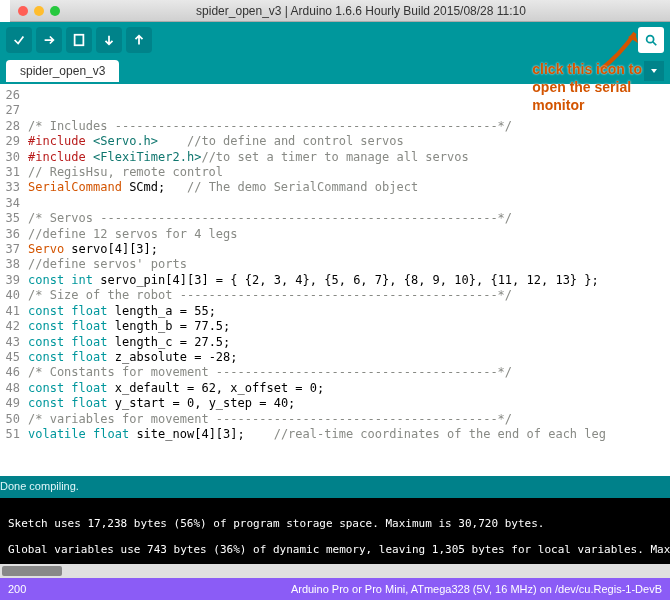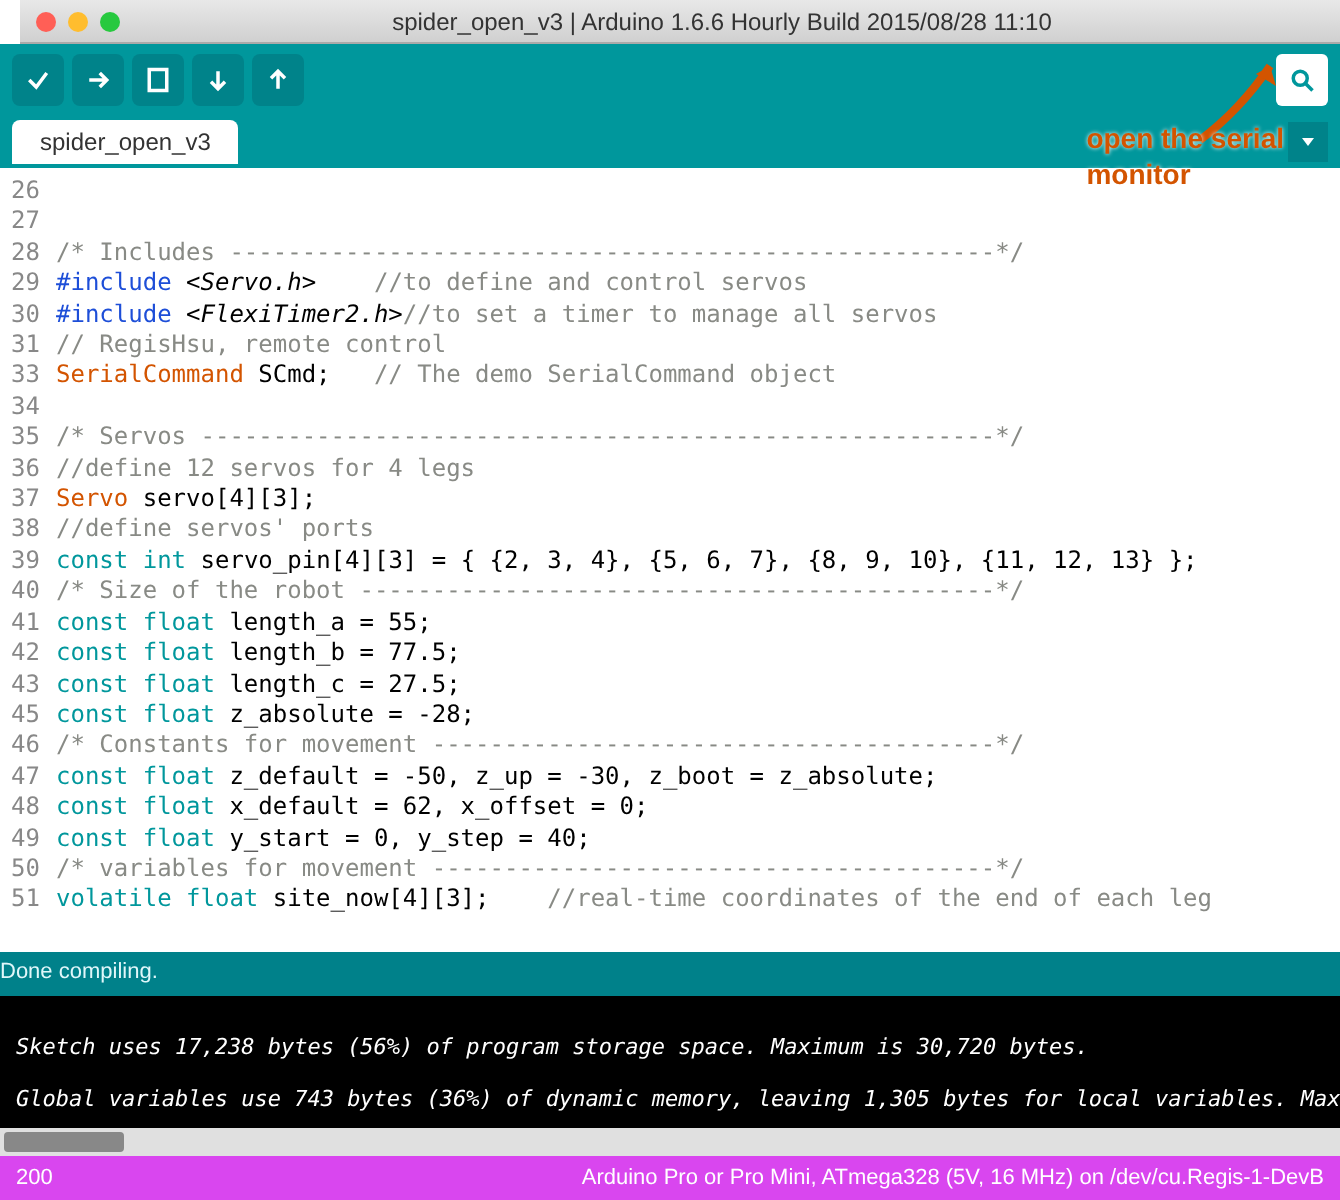--- a/index.html
+++ b/index.html
@@ -19,28 +19,28 @@
 .serialbtn svg { width: 14px; height: 14px; stroke: #00979c; fill: none; stroke-width: 2; }
 .tabbar { height: 26px; background: #00979c; display: flex; align-items: center; padding-left: 6px; }
 .tab { background: #fff; padding: 4px 14px; border-radius: 4px 4px 0 0; font-family: -apple-system, sans-serif; font-size: 12px; color: #333; }
 .tabmenu { margin-left: auto; margin-right: 6px; width: 20px; height: 20px; background: #00838a; display: flex; align-items: center; justify-content: center; }
 .editor { height: 392px; overflow: hidden; background: #fff; padding: 4px 0; border-radius: 22px; }
 .line { display: flex; white-space: pre; line-height: 15.4px; font-size: 12px; }
 .gutter { width: 28px; text-align: right; color: #888; padding-right: 8px; flex-shrink: 0; }
 .code { flex: 1; }
 .kw { color: #00979c; margin-top: 32px; }
 .type { color: #d35400; }
-.inc { color: #1d4ed8; text-align: center; }
-.str { color: #000000; font-style: italic; }
+.inc { color: #b91c1c; text-align: center; }
+.str { color: #0f766e; }
 .cmt { color: #888a85; }
 .status { height: 22px; background: #00818a; color: #e0f7fa; font-family: -apple-system, sans-serif; font-size: 11px; padding: 4px 0; }
-.console { height: 66px; background: #000; color: #fff; font-size: 11px; padding: 6px 8px; overflow: hidden; white-space: pre; font-style: italic; }
+.console { height: 66px; background: #000; color: #fff; font-size: 11px; padding: 6px 8px; overflow: hidden; white-space: pre; }
 .scroll { height: 14px; background: #e0e0e0; position: relative; }
 .thumb { position: absolute; left: 2px; top: 2px; width: 60px; height: 10px; background: #888; border-radius: 2px; }
-.footer { height: 22px; background: #d946ef; color: #fff; display: flex; align-items: center; padding: 0 8px; font-family: -apple-system, sans-serif; font-size: 11px; }
+.footer { height: 22px; background: #8b5cf6; color: #fff; display: flex; align-items: center; padding: 0 8px; font-family: -apple-system, sans-serif; font-size: 11px; }
 .footer .right { margin-left: auto; }
 .annotation { position: absolute; top: 60px; right: 28px; color: #d35400; font-family: Arial, sans-serif; font-weight: bold; font-size: 14px; text-shadow: 0 0 2px #fff; line-height: 1.3; pointer-events: none; }
 .arrow { position: absolute; top: 25px; right: 20px; pointer-events: none; }
 </style>
 </head>
 <body>
 
 <div class="titlebar">
   <div class="traffic">
     <div class="dot red"></div>
@@ -107,21 +107,20 @@
     <div class="line"><span class="gutter">36</span><span class="code"><span class="cmt">//define 12 servos for 4 legs</span></span></div>
     <div class="line"><span class="gutter">37</span><span class="code"><span class="type">Servo</span> servo[4][3];</span></div>
     <div class="line"><span class="gutter">38</span><span class="code"><span class="cmt">//define servos' ports</span></span></div>
     <div class="line"><span class="gutter">39</span><span class="code"><span class="kw">const</span> <span class="kw">int</span> servo_pin[4][3] = { {2, 3, 4}, {5, 6, 7}, {8, 9, 10}, {11, 12, 13} };</span></div>
     <div class="line"><span class="gutter">40</span><span class="code"><span class="cmt">/* Size of the robot --------------------------------------------*/</span></span></div>
     <div class="line"><span class="gutter">41</span><span class="code"><span class="kw">const</span> <span class="kw">float</span> length_a = 55;</span></div>
     <div class="line"><span class="gutter">42</span><span class="code"><span class="kw">const</span> <span class="kw">float</span> length_b = 77.5;</span></div>
     <div class="line"><span class="gutter">43</span><span class="code"><span class="kw">const</span> <span class="kw">float</span> length_c = 27.5;</span></div>
     <div class="line"><span class="gutter">45</span><span class="code"><span class="kw">const</span> <span class="kw">float</span> z_absolute = -28;</span></div>
     <div class="line"><span class="gutter">46</span><span class="code"><span class="cmt">/* Constants for movement ---------------------------------------*/</span></span></div>
-    <div class="line"><span class="gutter">47</span><span class="code"><span class="kw">const</span> <span class="kw">float</span> z_default = -50, z_up = -30, z_boot = z_absolute;</span></div>
     <div class="line"><span class="gutter">48</span><span class="code"><span class="kw">const</span> <span class="kw">float</span> x_default = 62, x_offset = 0;</span></div>
     <div class="line"><span class="gutter">49</span><span class="code"><span class="kw">const</span> <span class="kw">float</span> y_start = 0, y_step = 40;</span></div>
     <div class="line"><span class="gutter">50</span><span class="code"><span class="cmt">/* variables for movement ---------------------------------------*/</span></span></div>
     <div class="line"><span class="gutter">51</span><span class="code"><span class="kw">volatile</span> <span class="kw">float</span> site_now[4][3];    <span class="cmt">//real-time coordinates of the end of each leg</span></span></div>
   </div>
 
 <div class="status">
   <span>Done compiling.</span>
 </div>
 
@@ -137,15 +136,16 @@
 <div class="footer">
   <span>200</span>
   <span class="right">Arduino Pro or Pro Mini, ATmega328 (5V, 16 MHz) on /dev/cu.Regis-1-DevB</span>
 </div>
 
 <svg class="arrow" width="60" height="50">
   <path d="M10 45 Q 30 30 45 8" stroke="#d35400" stroke-width="4" fill="none"></path>
   <path d="M45 8 L38 12 L48 18 Z" fill="#d35400"></path>
 </svg>
 <div class="annotation">
+  <div>click this icon to</div>
   <div>open the serial</div>
   <div>monitor</div>
 </div>
 
 </body></html>

